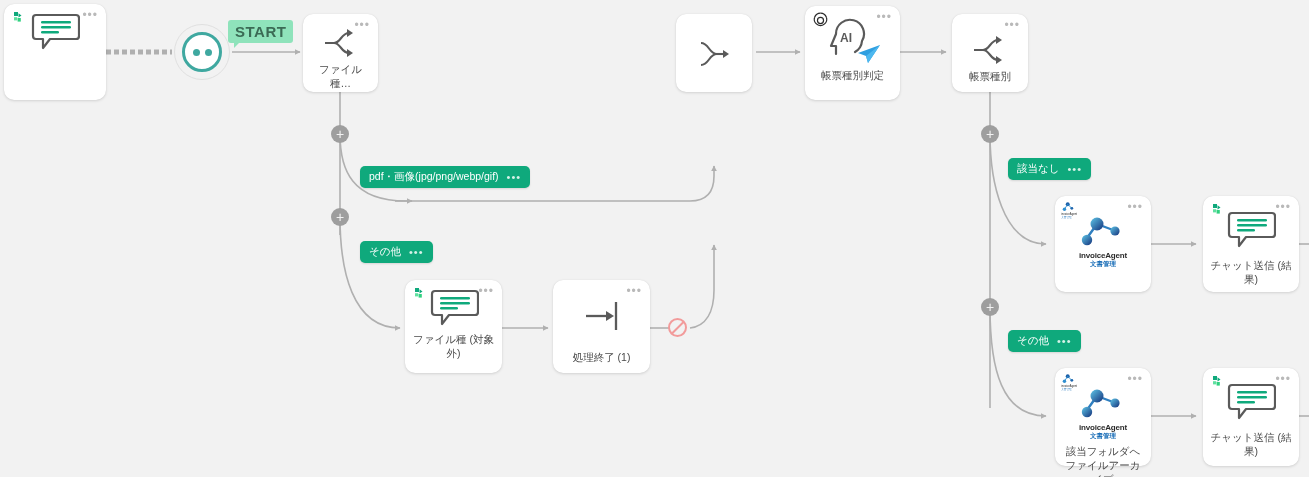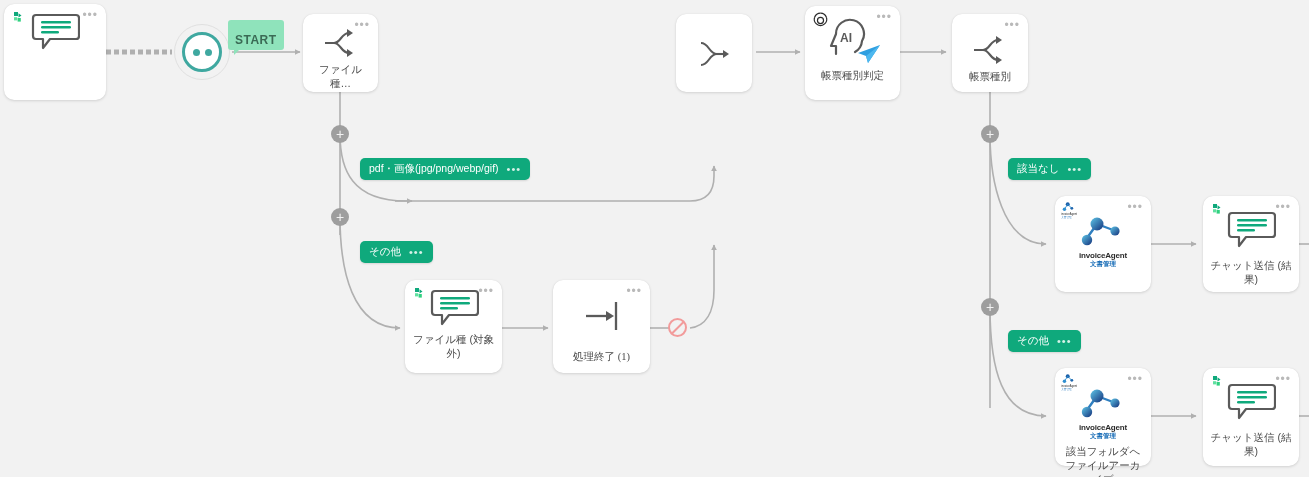--- a/index.html
+++ b/index.html
@@ -88,24 +88,24 @@
   .start-ring .inner::after {
     content: "";
     width: 7px; height: 7px;
     border-radius: 50%;
     background: #3fa8a0;
   }
   .start-badge {
     position: absolute;
     background: #8fe3bb;
     color: #3b6b55;
-    font-size: 12px;
+    font-size: 15px;
     font-weight: bold;
     letter-spacing: 0.5px;
-    padding: 13px 7px 3px 7px;
+    padding: 3px 7px 3px 7px;
     border-radius: 3px;
     z-index: 7;
   }
   .start-badge::after {
     content: "";
     position: absolute;
     left: 6px; bottom: -5px;
     width: 0; height: 0;
     border-left: 5px solid #8fe3bb;
     border-bottom: 5px solid transparent;
@@ -267,21 +267,21 @@
     <span class="label" style="margin-top:2px;">ファイル種…</span>
   </div>
 
   <div class="plus" style="left:331px; top:125px;">
       <span>+</span>
     </div>
   <div class="plus" style="left:331px; top:208px;">
       <span>+</span>
     </div>
 
-  <div class="pill" style="left:360px; top:158px;">
+  <div class="pill" style="left:360px; top:166px;">
     <span>pdf・画像(jpg/png/webp/gif)</span>
     <span class="kebab-w">•••</span>
   </div>
   <div class="pill" style="left:360px; top:241px;">
     <span>その他</span>
     <span class="kebab-w">•••</span>
   </div>
 
   <div class="node" style="left:405px; top:280px; width:97px; height:93px;">
     <span class="kebab">•••</span>
@@ -306,21 +306,21 @@
 
   <div class="node" style="left:553px; top:280px; width:97px; height:93px; justify-content:center;">
     <span class="kebab">•••</span>
     <span class="glyph" style="margin-top:6px;">
       <svg width="48" height="40" viewBox="0 0 48 40">
         <path d="M8 20 H30" stroke="#5a5a5a" stroke-width="2.3" fill="none"></path>
         <path d="M28 15 L36 20 L28 25 z" fill="#5a5a5a"></path>
         <path d="M38 6 V34" stroke="#5a5a5a" stroke-width="2.3" fill="none"></path>
       </svg>
     </span>
-    <span class="label" style="margin-top:14px;font-family:Liberation Serif, serif;">処理終了 (1)</span>
+    <span class="label" style="margin-top:14px;">処理終了 (1)</span>
   </div>
 
   <div class="blocked" style="left:668px; top:318px;"></div>
 
   <div class="node" style="left:676px; top:14px; width:76px; height:78px; justify-content:center;">
     <span class="glyph">
       <svg width="42" height="34" viewBox="0 0 42 34">
         <path d="M8 6 C16 6 16 17 24 17" fill="none" stroke="#5a5a5a" stroke-width="2.1"></path>
         <path d="M8 28 C16 28 16 17 24 17" fill="none" stroke="#5a5a5a" stroke-width="2.1"></path>
         <path d="M24 17 H32" fill="none" stroke="#5a5a5a" stroke-width="2.1"></path>

